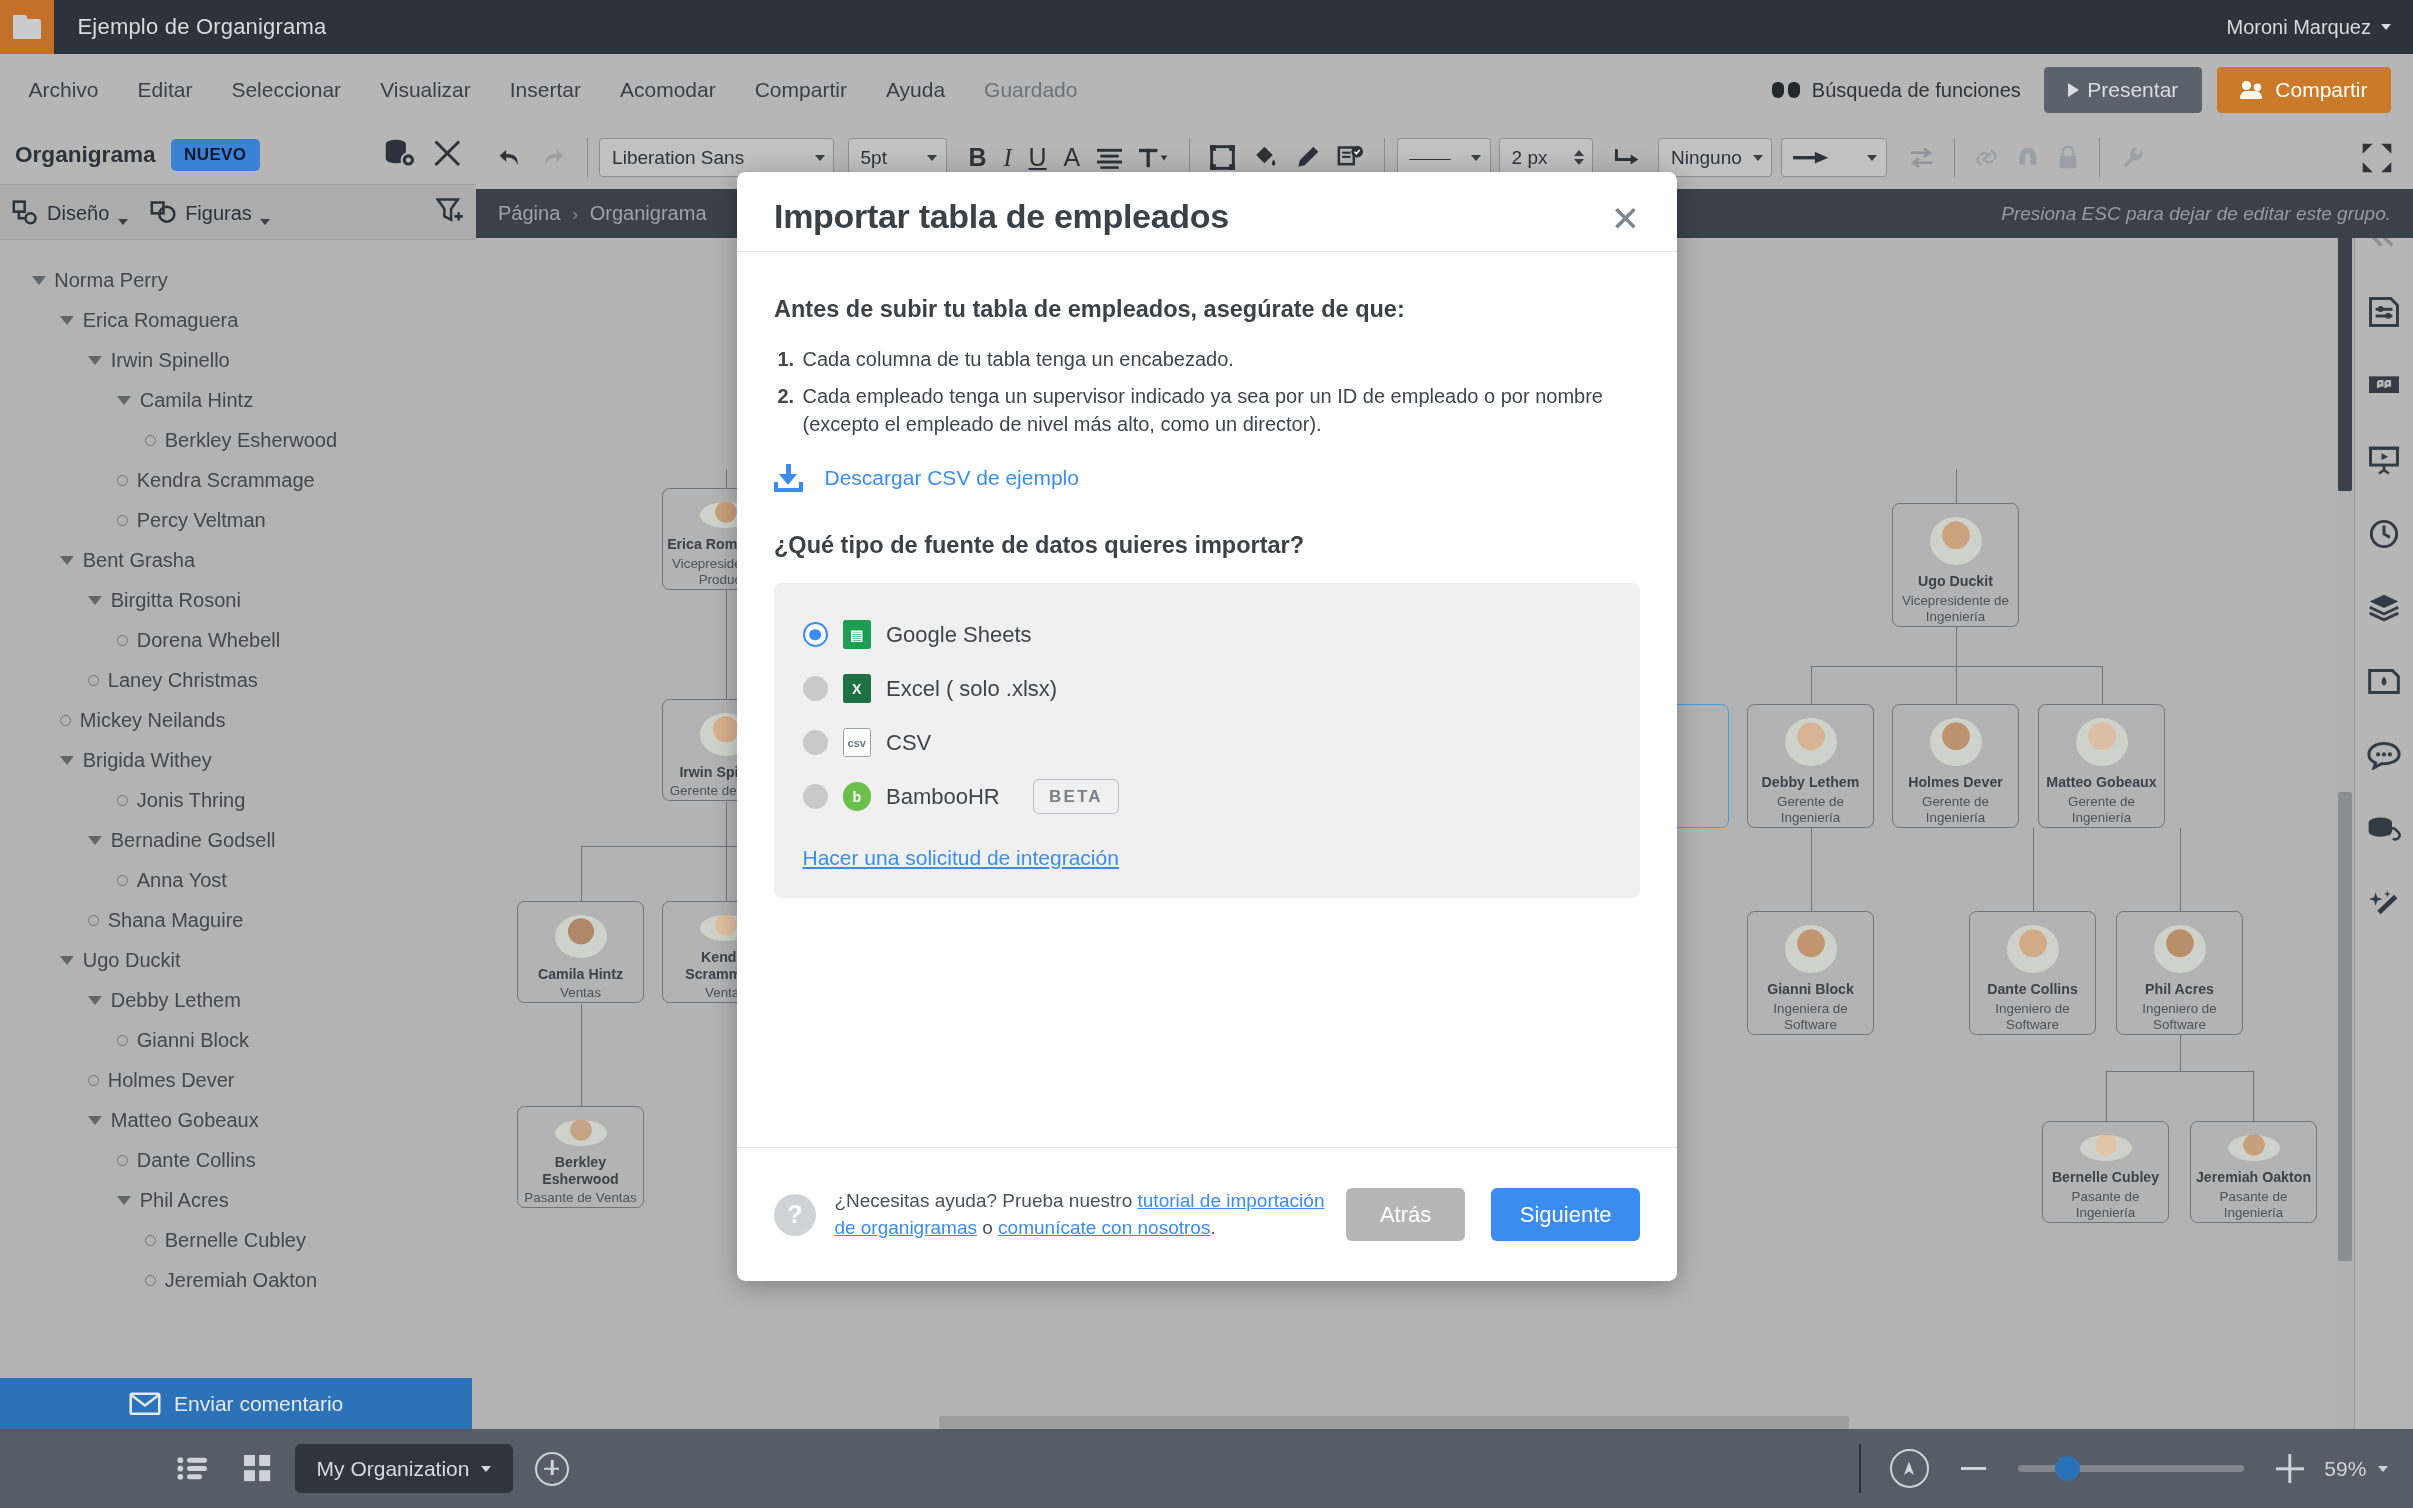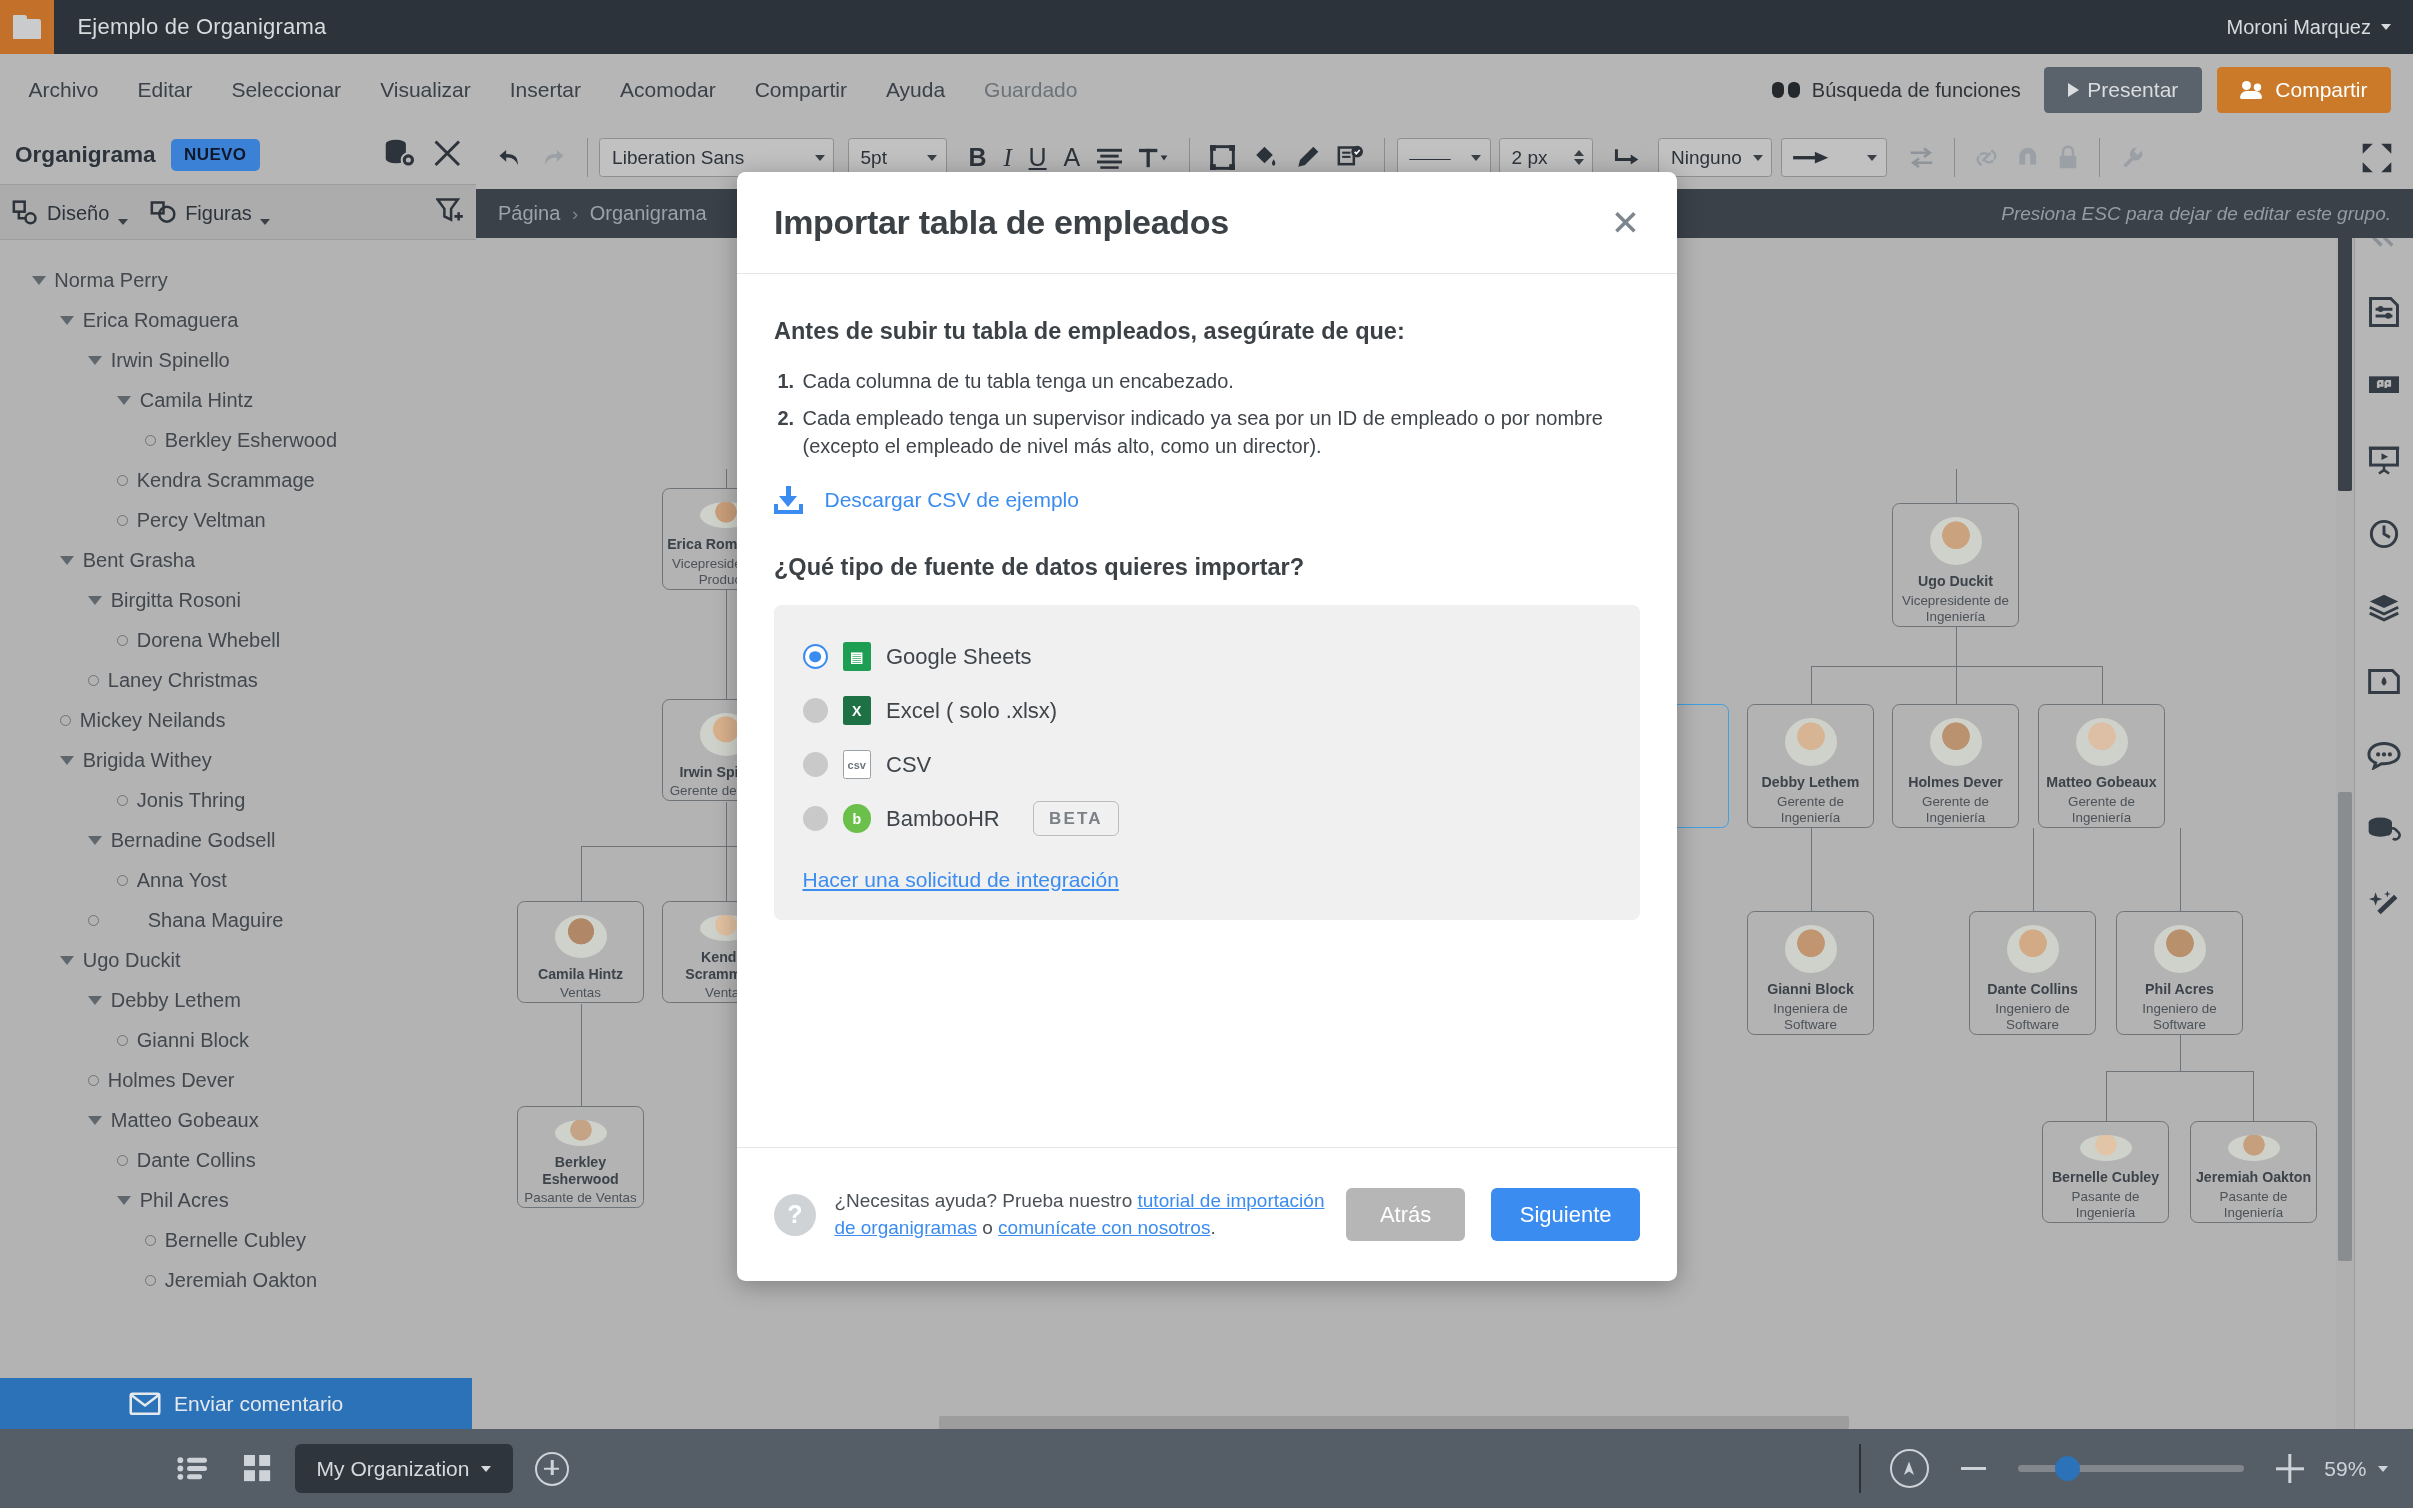--- a/index.html
+++ b/index.html
@@ -166,21 +166,21 @@
   .zoom-plus::after{content:"";position:absolute;top:50%;left:0;height:3.4px;width:28.5px;background:#cdd3d8;transform:translateY(-50%);}
   .zoom-pct { color:#cdd3d8; font-size:21px; margin-right:11.7px; }
 
   
   .modal-overlay { position:absolute; inset:0; z-index:50; }
   .modal {
     position:absolute; left:737px; top:172px; width:940px; height:1109px;
     background:#fff; border-radius:8.4px; box-shadow:0 4.2px 25px rgba(0,0,0,.28);
     display:flex; flex-direction:column; overflow:hidden;
   }
-  .modal-head { height:102px; display:flex; align-items:center; padding:4px 37px; border-bottom:0.8px solid #e3e5e7; }
+  .modal-head { height:80px; display:flex; align-items:flex-end; padding:15px 37px; border-bottom:0.8px solid #e3e5e7; }
   .modal-title { font-size:34px; font-weight:bold; color:#3c4146; letter-spacing:-0.3px; }
   .modal-x { margin-left:auto; font-size:35px; color:#7e868d; line-height:1; font-weight:300; }
   .modal-body { flex:1; padding: 44px 37px 0 37px; }
   .m-h2 { font-size:23.5px; font-weight:bold; color:#3c4146; margin-bottom:22px; }
   .m-ol { list-style:none; counter-reset:li; margin-left:3.4px; }
   .m-ol li { font-size:20px; color:#3f454b; line-height:1.42; margin-bottom:8.4px; display:flex; }
   .m-ol li .num { font-weight:bold; margin-right:8.4px; flex:0 0 auto; }
   .dl-link { display:flex; align-items:center; gap:22px; margin-top:25px; color:#3b8cf0; font-size:21px; }
   .dl-ico { width:28.5px;height:28.5px; position:relative; }
   .dl-ico::before { content:""; position:absolute; left:11.7px; top:0; width:5px;height:14.2px;background:#3b8cf0; }
@@ -494,21 +494,21 @@
           <span>Jonis Thring</span>
         </div>
         <div class="tree-row" style="padding-left: 80px;">
           <span class="tw-arrow"></span>
           <span>Bernadine Godsell</span>
         </div>
         <div class="tree-row" style="padding-left: 109px;">
           <span class="tw-dot"></span>
           <span>Anna Yost</span>
         </div>
-        <div class="tree-row" style="padding-left: 80px; gap: 40px;">
+        <div class="tree-row" style="padding-left: 80px;">
           <span class="tw-dot"></span>
           <span>Shana Maguire</span>
         </div>
         <div class="tree-row" style="padding-left: 52px;">
           <span class="tw-arrow"></span>
           <span>Ugo Duckit</span>
         </div>
         <div class="tree-row" style="padding-left: 80px;">
           <span class="tw-arrow"></span>
           <span>Debby Lethem</span>

